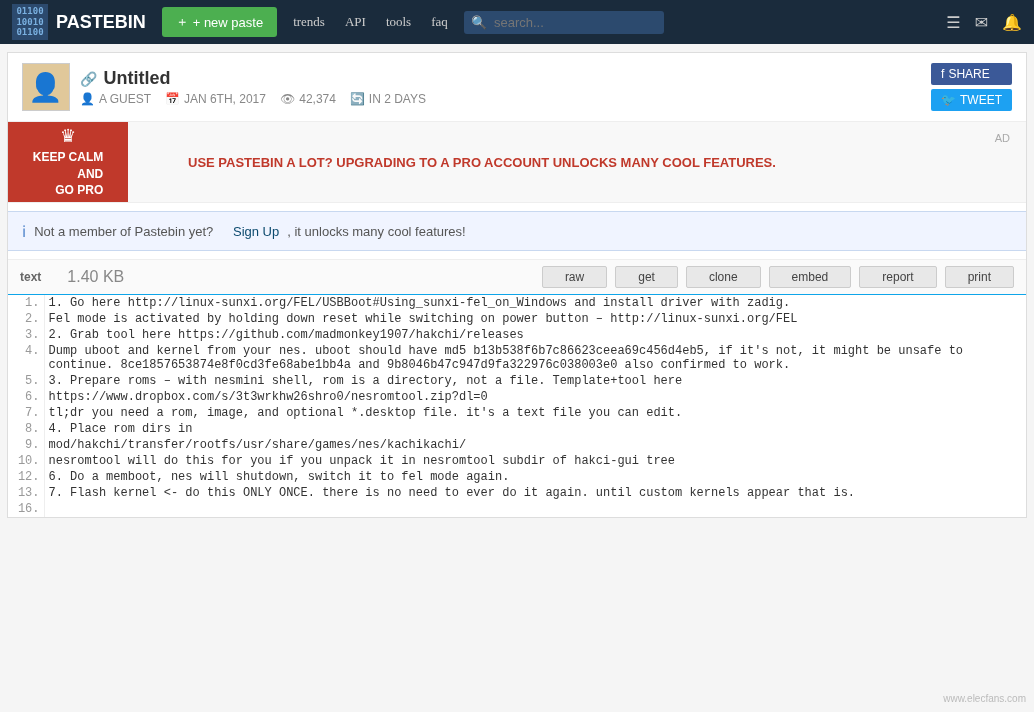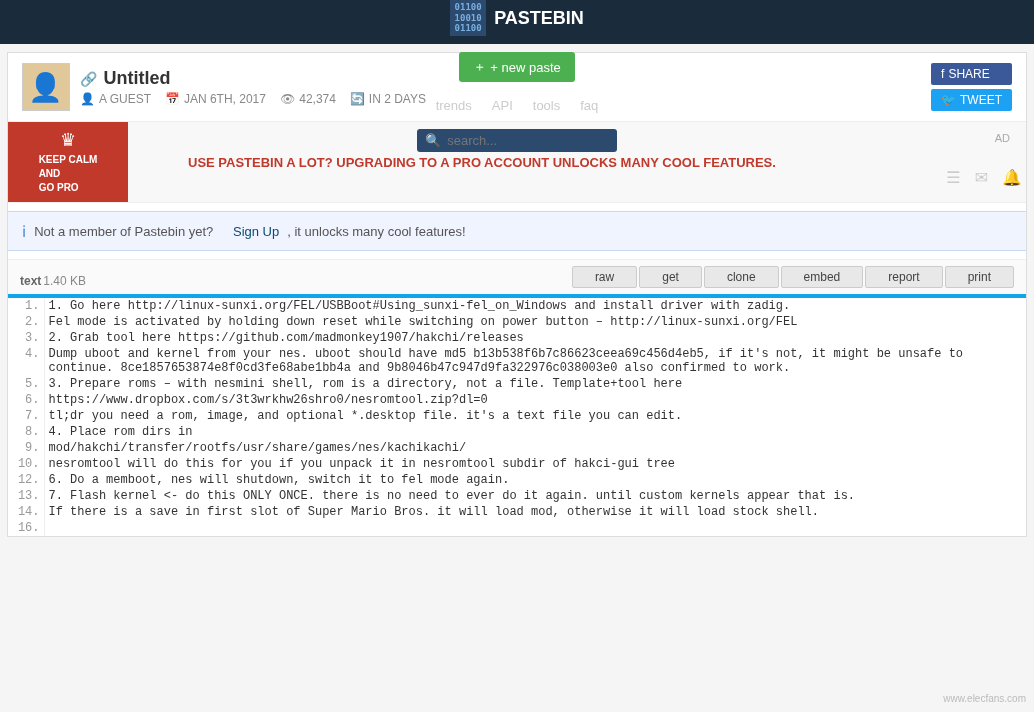--- a/index.html
+++ b/index.html
@@ -6,21 +6,20 @@
     body { font-family: Arial, sans-serif; background: #f5f5f5; font-size: 13px; color: #333; }
 
     
     .navbar {
       background: #1a2b3c;
       height: 44px;
       display: flex;
       align-items: center;
       padding: 0 12px;
       gap: 16px;
-      flex-direction: column;
     }
     .navbar-logo {
       display: flex;
       align-items: center;
       gap: 8px;
       color: white;
       font-size: 18px;
       font-weight: bold;
     }
     .logo-icon {
@@ -46,20 +45,21 @@
       cursor: pointer;
       display: flex;
       align-items: center;
       gap: 4px;
     }
     .nav-links {
       display: flex;
       gap: 20px;
       color: #ccc;
       font-size: 13px;
+      font-family: Liberation Serif, serif;
     }
     .nav-links span { cursor: pointer; color: #ccc; }
     .search-area {
       display: flex;
       align-items: center;
       background: #2c4a6e;
       border-radius: 3px;
       padding: 4px 8px;
       gap: 6px;
       flex: 1;
@@ -178,23 +178,23 @@
       display: flex;
       align-items: center;
       justify-content: center;
       flex-shrink: 0;
       flex-direction: column;
       padding: 6px;
     }
     .promo-img .crown { font-size: 18px; color: white; margin-bottom: 2px; }
     .promo-img .promo-text {
       color: white;
-      font-size: 10px;
+      font-size: 12px;
       font-weight: bold;
-      text-align: left;
+      text-align: right;
       line-height: 1.4;
       text-transform: uppercase;
     }
     .promo-content {
       padding: 10px 16px;
       flex: 1;
     }
     .promo-content p {
       color: #c0392b;
       font-size: 13px;
@@ -232,36 +232,37 @@
       text-decoration: none;
       cursor: pointer;
     }
 
     
     .code-section {
       padding: 0 0 0 0;
     }
     .code-toolbar {
       display: flex;
-      align-items: flex-end;
+      align-items: center;
       padding: 6px 12px;
       border-top: 1px solid #eee;
-      border-bottom: 4px solid #0ea5e9;
-      gap: 2px;
+      border-bottom: 1px solid #0ea5e9;
+      gap: 8px;
       background: #fafafa;
     }
     .code-type {
       font-size: 12px;
       color: #666;
       font-weight: bold;
     }
     .code-size {
-      font-size: 12px;
+      font-size: 16px;
       color: #888;
       flex: 1;
+      margin-left: 18px;
     }
     .code-btn {
       background: #e8e8e8;
       border: 1px solid #ccc;
       color: #444;
       padding: 3px 22px;
       font-size: 12px;
       cursor: pointer;
       border-radius: 2px;
     }
@@ -453,24 +454,20 @@
           </tr>
           <tr>
             <td class="line-num">12.</td>
             <td class="line-code">6. Do a memboot, nes will shutdown, switch it to fel mode again.</td>
           </tr>
           <tr>
             <td class="line-num">13.</td>
             <td class="line-code">7. Flash kernel &lt;- do this ONLY ONCE. there is no need to ever do it again. until custom kernels appear that is.</td>
           </tr>
           <tr>
-            <td class="line-num">14.</td>
-            <td class="line-code">If there is a save in first slot of Super Mario Bros. it will load mod, otherwise it will load stock shell.</td>
-          </tr>
-          <tr>
             <td class="line-num">16.</td>
             <td class="line-code"></td>
           </tr>
         </tbody>
     </table>
   </div>
 
 </div>
 
 <div class="watermark">www.elecfans.com</div>

